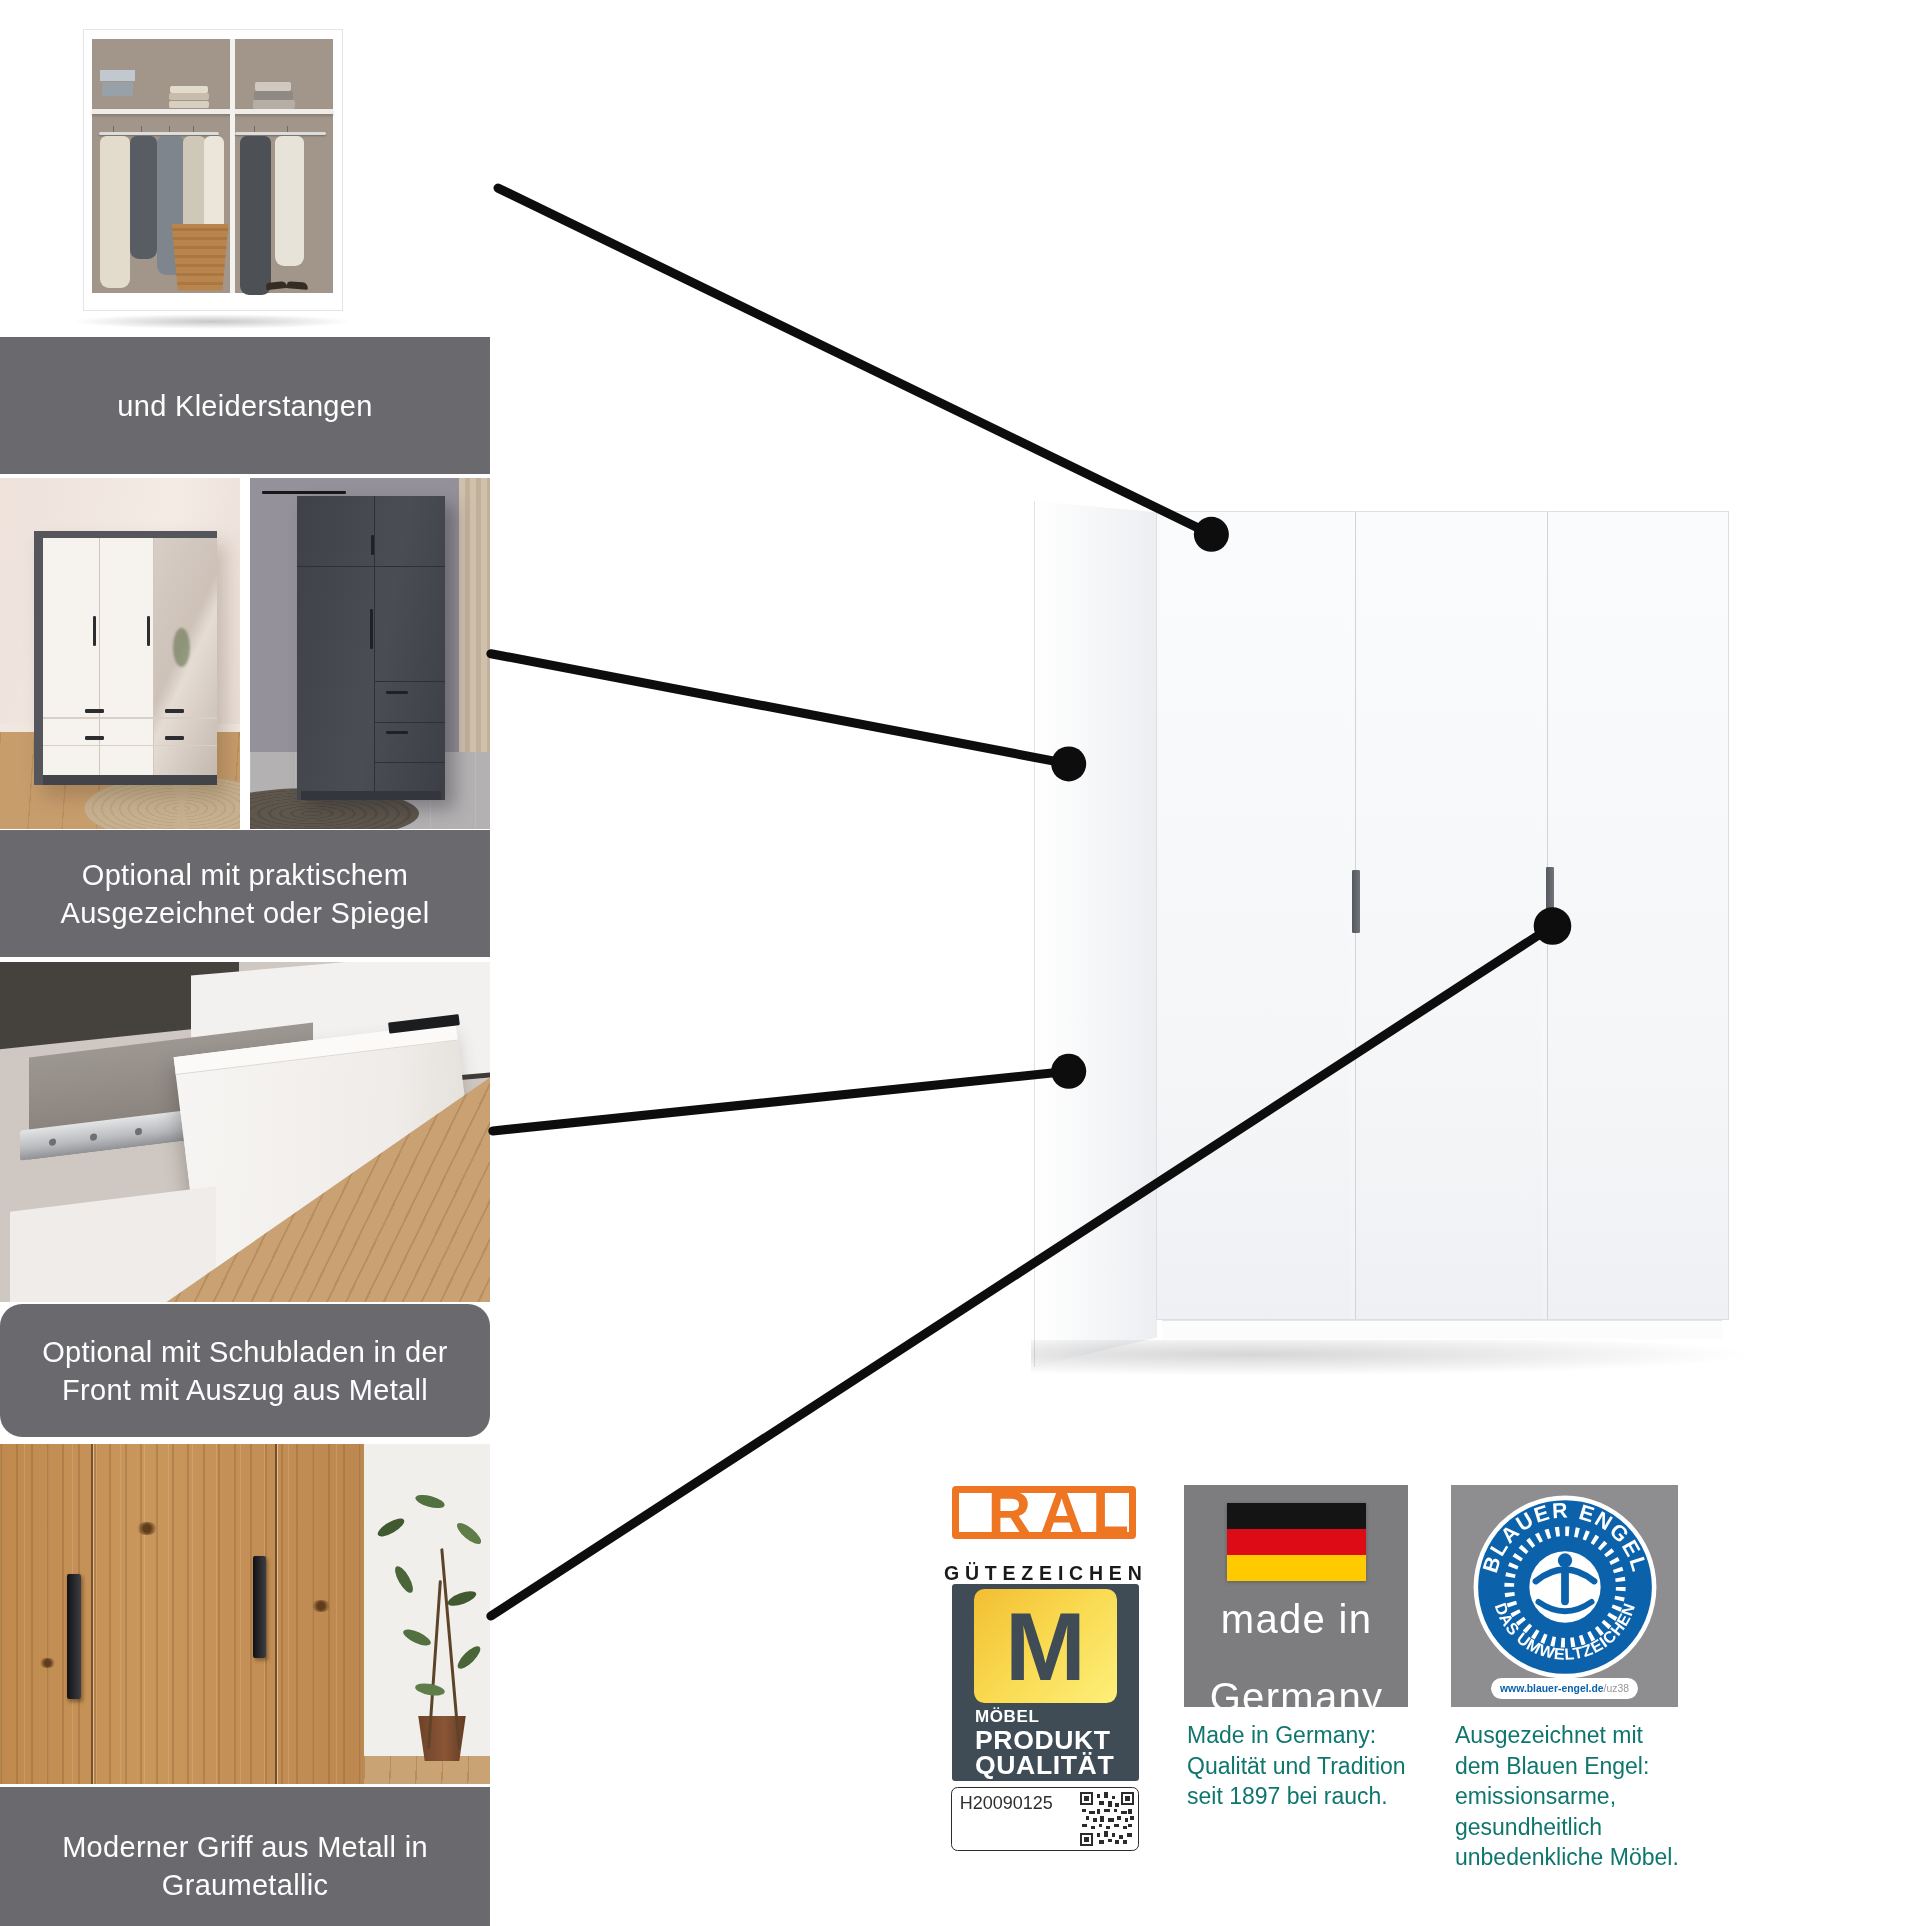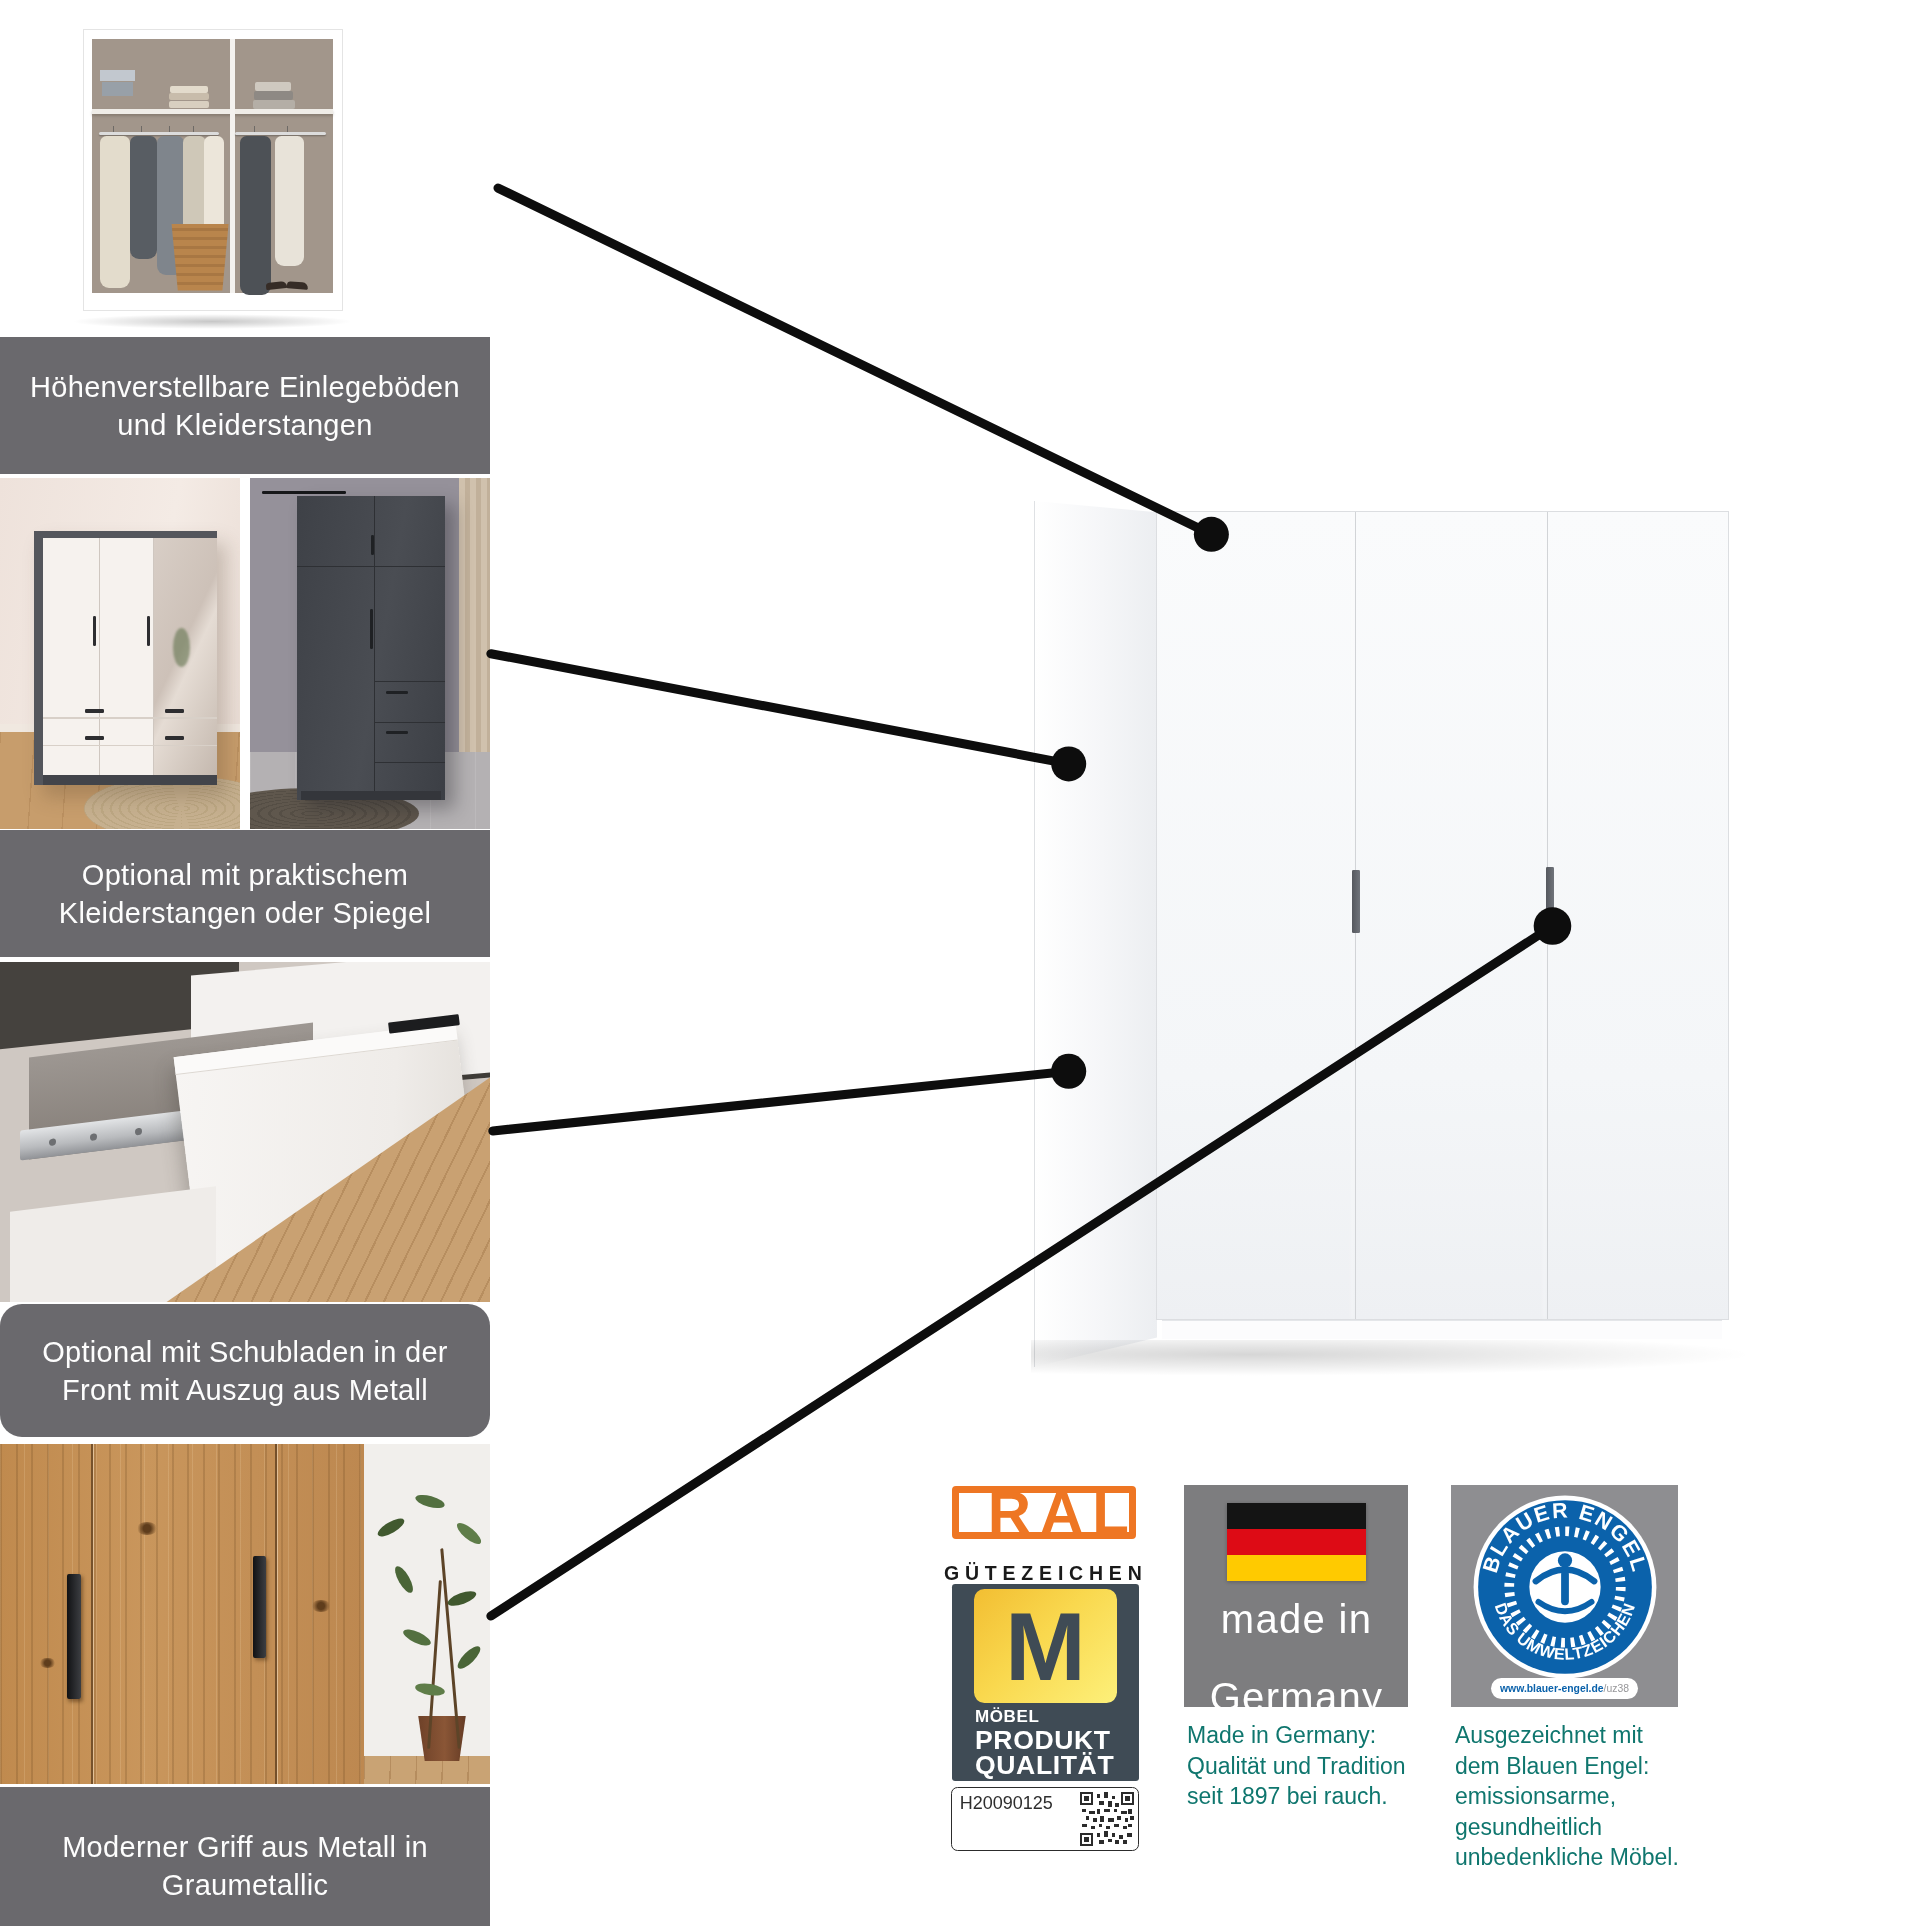--- a/index.html
+++ b/index.html
@@ -194,21 +194,20 @@
         <div class="hang" style="left:183px;top:97px;width:28.5px;height:130px;background:#e8e3d9;"></div>
 
         <div class="basket"></div>
         <div class="shoe" style="left:174px;bottom:3.9px;transform:rotate(-6deg);"></div>
         <div class="shoe" style="left:195px;bottom:3.9px;transform:rotate(4deg);"></div>
       </div>
     </div>
     <div class="pedShadow"></div>
   </div>
   <div class="band" style="top:337px;height:137px;">
-    <div>Höhenverstellbare Einlegeböden</div>
     <div>und Kleiderstangen</div>
   </div>
 
   <div class="photo p2a">
     <div class="floor"></div>
     <div class="skirt"></div>
     <div class="rug"></div>
     <div class="wgrp">
       <div class="wfront">
         <div class="vgap" style="left:32%;"></div>
@@ -242,21 +241,21 @@
       <div class="dline-h" style="left:52%;right:0;top:185px;"></div>
       <div class="dline-h" style="left:52%;right:0;top:226px;"></div>
       <div class="dline-h" style="left:52%;right:0;top:266px;"></div>
       <div class="dhdl" style="left:60%;top:195px;width:22px;height:3.2px;"></div>
       <div class="dhdl" style="left:60%;top:235px;width:22px;height:3.2px;"></div>
       <div class="dplinth"></div>
     </div>
   </div>
   <div class="band" style="top:830px;height:127px;">
     <div>Optional mit praktischem</div>
-    <div>Kleiderstangen oder Spiegel</div>
+    <div>Ausgezeichnet oder Spiegel</div>
   </div>
 
   <div class="photo p3">
     <div class="cavity"></div>
     <div class="upcab"></div>
     <div class="inner"></div>
     <div class="rail">
       <div class="hole" style="left:14%;"></div>
       <div class="hole" style="left:34%;"></div>
       <div class="hole" style="left:56%;"></div>

